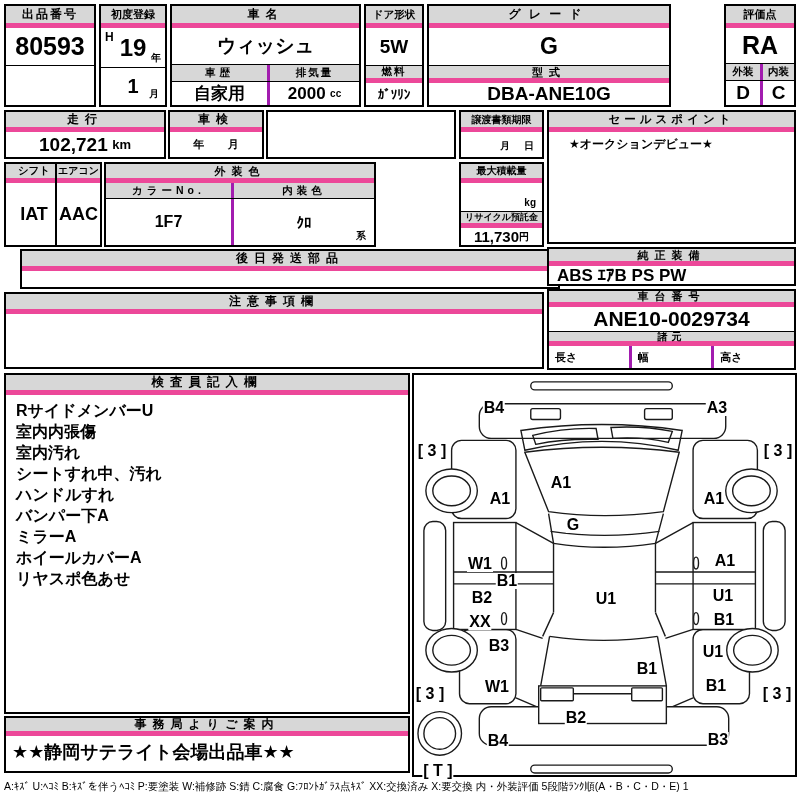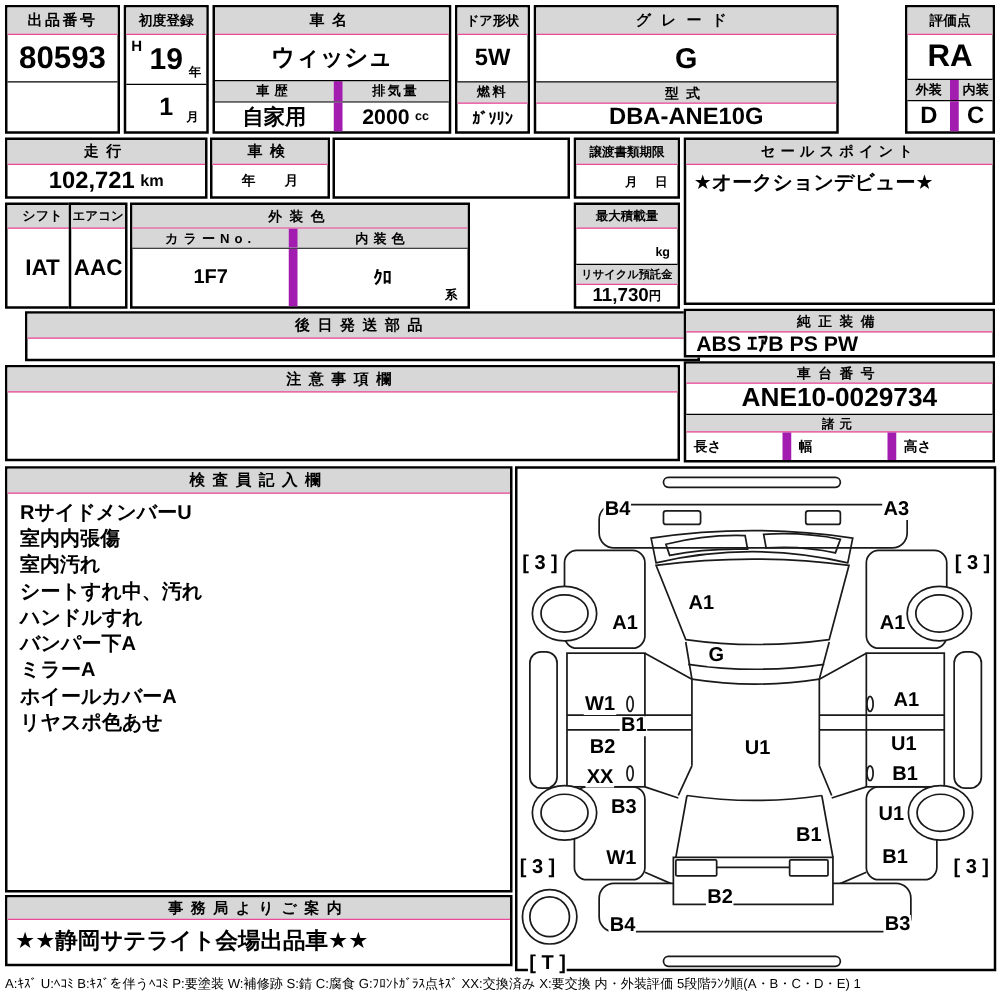--- a/index.html
+++ b/index.html
@@ -1,24 +1,24 @@
 <!DOCTYPE html>
 <html><head>
 <meta charset="utf-8">
 <style>
   html,body{margin:0;padding:0;width:800px;height:800px;background:#fff;overflow:hidden;
     font-family:"Liberation Sans","DejaVu Sans",sans-serif;color:#000;}
   .sheet{position:relative;width:800px;height:800px;background:#fff;}
   .box{position:absolute;background:#fff;border:2px solid #000;box-sizing:border-box;display:flex;flex-direction:column;}
-  .hdr{background:#d7d7d7;border-bottom:1px solid #ec4899;display:flex;align-items:center;justify-content:center;
+  .hdr{background:#d7d7d7;border-bottom:5px solid #ec4899;display:flex;align-items:center;justify-content:center;
     font-weight:700;box-sizing:border-box;flex:0 0 auto;}
   .cell{display:flex;align-items:center;justify-content:center;font-weight:700;box-sizing:border-box;position:relative;}
   .row{display:flex;flex-direction:row;box-sizing:border-box;}
   .bb{border-bottom:1px solid #000;}
-  .bl{border-left:7px solid #a21caf;}
+  .bl{border-left:3px solid #a21caf;}
   .ls2{letter-spacing:2px;} .ls4{letter-spacing:4px;} .ls6{letter-spacing:6px;} .ls8{letter-spacing:8px;}
   .unit{font-size:10px;font-weight:700;}
   .corner{position:absolute;font-weight:700;}
   .note-line{font-size:16px;font-weight:700;line-height:21px;white-space:nowrap;}
   .dlab{position:absolute;transform:translate(-50%,-50%);font-size:16px;font-weight:700;line-height:1;
     background:#fff;padding:0 1px;white-space:nowrap;}
   .legend{position:absolute;left:4px;top:780px;width:794px;font-size:10.5px;font-weight:400;white-space:nowrap;}
   svg{display:block;}
 </style>
 </head>
@@ -109,21 +109,21 @@
   <div class="box" style="left:459px;top:110px;width:85px;height:49px">
     <div class="hdr" style="height:20px;font-size:10px">譲渡書類期限</div>
     <div class="cell" style="flex:1;justify-content:flex-end;align-items:flex-end;padding:0 8px 4px 0;gap:14px;font-size:10px">
       <span>月</span>
       <span>日</span>
     </div>
   </div>
 
   <div class="box" style="left:547px;top:110px;width:249px;height:134px">
     <div class="hdr ls4" style="height:20px;font-size:11.5px">セールスポイント</div>
-    <div style="flex:1;padding:4px 6px;font-size:16px;font-weight:700">★オークションデビュー★</div>
+    <div style="flex:1;padding:4px 20px;font-size:12px;font-weight:700">★オークションデビュー★</div>
   </div>
 
   <div class="box" style="left:4px;top:162px;width:60px;height:85px">
     <div class="hdr" style="height:19px;font-size:10.5px">シフト</div>
     <div class="cell" style="flex:1;font-size:18px">IAT</div>
   </div>
   <div class="box" style="left:55px;top:162px;width:47px;height:85px">
     <div class="hdr" style="height:19px;font-size:10px">エアコン</div>
     <div class="cell" style="flex:1;font-size:18px">AAC</div>
   </div>

